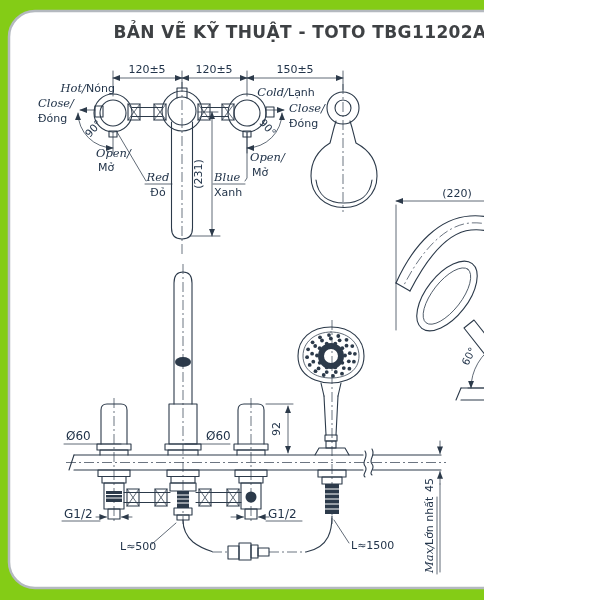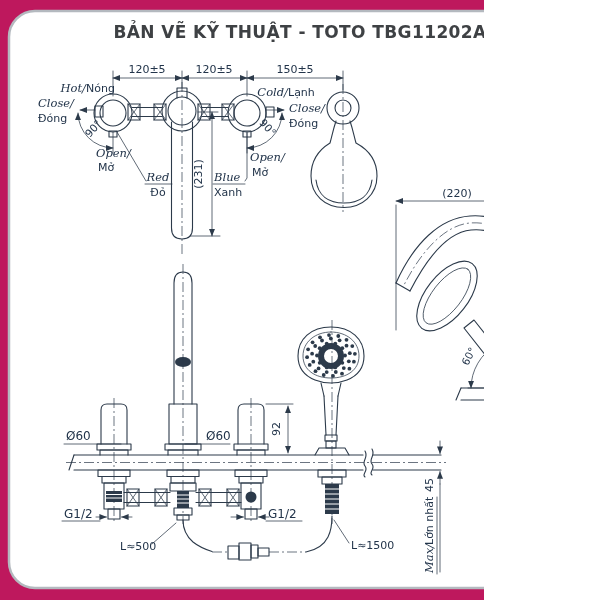--- a/index.html
+++ b/index.html
@@ -1,16 +1,16 @@
 <!DOCTYPE html>
 <html><head>
 <meta charset="utf-8">
 <style>
   html,body{margin:0;padding:0;background:#fff;}
-  #page{position:relative;width:484px;height:600px;background:#be185d;overflow:hidden;
+  #page{position:relative;width:484px;height:600px;background:#84cc16;overflow:hidden;
         font-family:"DejaVu Sans",sans-serif;}
   svg{position:absolute;left:0;top:0;}
   .ln{stroke:#2c3a4a;stroke-width:1.1;fill:none;stroke-linecap:round;stroke-linejoin:round}
   .tn{stroke:#2c3a4a;stroke-width:.75;fill:none;stroke-linecap:round}
   .cl{stroke:#2c3a4a;stroke-width:.7;fill:none;stroke-dasharray:10 3 2 3}
   .fil{fill:#2c3a4a;stroke:none}
   .wln{stroke:#fff;stroke-width:1;fill:none}
   text{fill:#22344a}
   .ts{font:11px "DejaVu Sans",sans-serif}
   .tsm{font:10.5px "DejaVu Sans",sans-serif}

